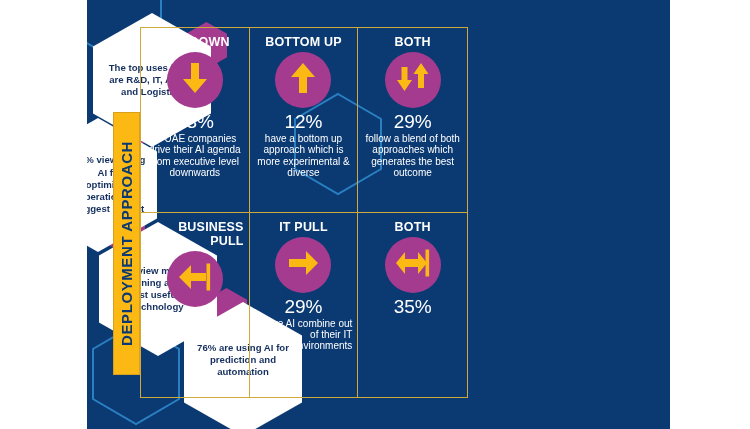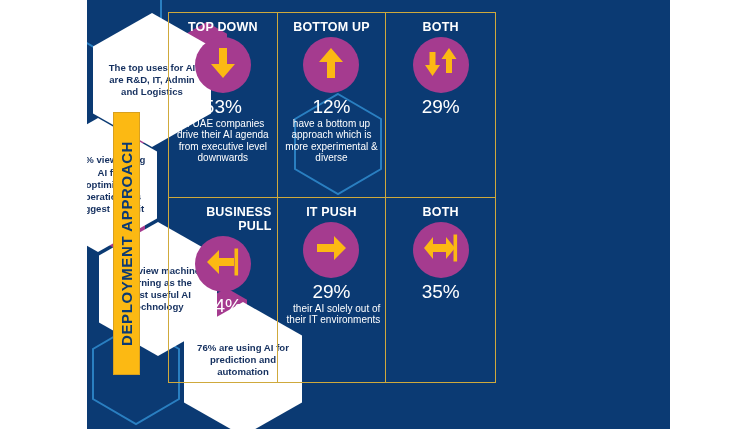--- a/index.html
+++ b/index.html
@@ -49,29 +49,28 @@
     white-space: nowrap;
     color: #0b3a73;
     font-weight: bold;
     font-size: 15px;
     letter-spacing: 0.6px;
   }
   
   #grid {
     position: absolute;
     left: 140px;
-    top: 12px;
+    top: 27px;
     width: 328px;
     height: 371px;
     box-sizing: border-box;
     border: 1.4px solid #cfa93c;
     display: grid;
     grid-template-columns: 1fr 1fr 1fr;
     grid-template-rows: 1fr 1fr;
-    margin-left: 28px;
   }
   .cell {
     box-sizing: border-box;
     border-right: 1.4px solid #cfa93c;
     border-bottom: 1.4px solid #cfa93c;
     padding: 7px 5px 4px 5px;
     display: flex;
     flex-direction: column;
     align-items: center;
     text-align: center;
@@ -246,46 +245,47 @@
       <div class="cell-title">BOTH</div>
       <div class="badge">
         <span>
           <svg width="34" height="34" viewBox="0 0 34 34">
             <polygon points="5.5,6 11.5,6 11.5,19 16,19 8.5,30 1,19 5.5,19" fill="#fcb913"></polygon>
             <polygon points="25,2 32.5,13 28,13 28,27 22,27 22,13 17.5,13" fill="#fcb913"></polygon>
           </svg>
         </span>
       </div>
       <div class="cell-pct">29%</div>
+      <div class="cell-desc">follow a blend of both approaches which generates the best outcome</div>
     </div>
 
     <div class="cell row2 col1">
       <div class="cell-title">BUSINESS PULL</div>
       <div class="badge">
         <span>
           <svg width="36" height="30" viewBox="0 0 36 30">
             <polygon points="14,3 14,11 29,11 29,19 14,19 14,27 2,15" fill="#fcb913"></polygon>
             <rect x="29.5" y="1.5" width="3.6" height="27" fill="#fcb913"></rect>
           </svg>
         </span>
       </div>
       <div class="cell-pct">24%</div>
     </div>
 
     <div class="cell row2 col2">
-      <div class="cell-title">IT PUSH</div>
+      <div class="cell-title">IT PULL</div>
       <div class="badge">
         <span>
           <svg width="34" height="30" viewBox="0 0 34 30">
             <polygon points="20,3 32,15 20,27 20,19 3,19 3,11 20,11" fill="#fcb913"></polygon>
           </svg>
         </span>
       </div>
       <div class="cell-pct">29%</div>
-      <div class="cell-desc">their AI solely out of their IT environments</div>
+      <div class="cell-desc">drive AI combine out of their IT environments</div>
     </div>
 
     <div class="cell row2 col3">
       <div class="cell-title">BOTH</div>
       <div class="badge">
         <span>
           <svg width="38" height="30" viewBox="0 0 38 30">
             <polygon points="11,4 11,11 24,11 24,4 33,15 24,26 24,19 11,19 11,26 2,15" fill="#fcb913"></polygon>
             <rect x="31.5" y="1.5" width="3.6" height="27" fill="#fcb913"></rect>
           </svg>

